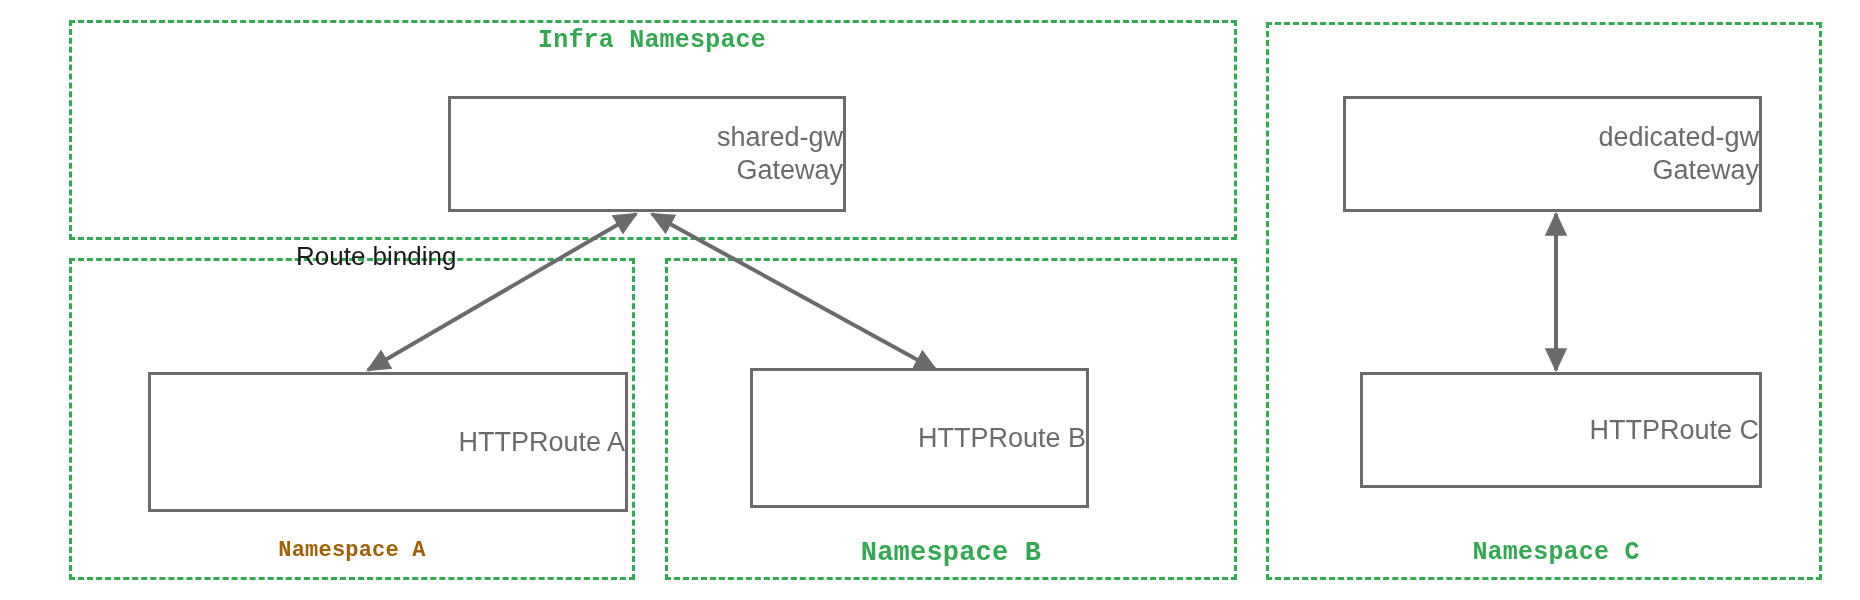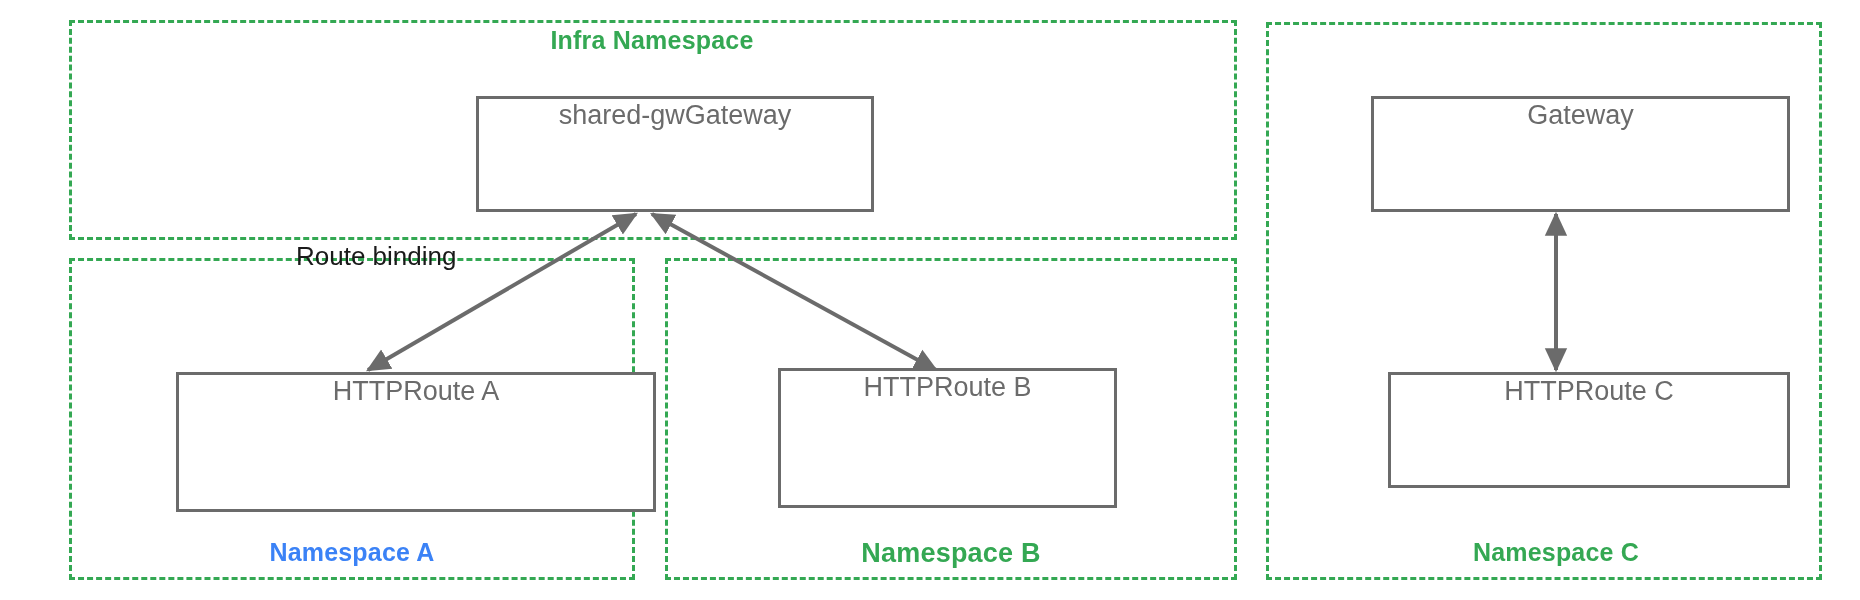--- a/index.html
+++ b/index.html
@@ -2,40 +2,40 @@
 <html><head>
 <meta charset="utf-8">
 <style>
   html,body{margin:0;padding:0;background:#ffffff;}
   body{width:1860px;height:600px;position:relative;overflow:hidden;
        font-family:"Liberation Sans","DejaVu Sans",sans-serif;}
   #canvas{position:absolute;inset:0;width:1860px;height:600px;}
 
   .ns-box{position:absolute;box-sizing:border-box;background:transparent;}
   .ns-title{position:absolute;font-weight:bold;white-space:nowrap;
-            letter-spacing:.2px;}
+            letter-spacing:.2px;font-family:Liberation Mono, monospace;}
   .node{position:absolute;box-sizing:border-box;background:#ffffff;
-        display:flex;flex-direction:row;align-items:flex-start;
-        justify-content:center;text-align:center;line-height:1.22;margin-left:28px;}
+        display:flex;flex-direction:column;align-items:flex-end;
+        justify-content:center;text-align:center;line-height:1.22;}
   .node span{display:block;white-space:nowrap;}
   .plain-label{position:absolute;white-space:nowrap;}
 
   svg.edges{position:absolute;left:0;top:0;width:1860px;height:600px;
             overflow:visible;pointer-events:none;}
 </style>
 </head>
 <body>
 
 <div id="canvas"></div>
 
 <div class="ns-box" id="ns-infra" style="left: 69px; top: 20px; width: 1168px; height: 220px; border: 3px dashed rgb(52, 168, 83);"></div>
 <div class="ns-title" id="t-infra" style="left: 652px; top: 26px; transform: translateX(-50%); color: rgb(52, 168, 83); font-size: 25px;">Infra Namespace</div>
 
 <div class="ns-box" id="ns-a" style="left: 69px; top: 258px; width: 566px; height: 322px; border: 3px dashed rgb(52, 168, 83);"></div>
-<div class="ns-title" id="t-a" style="left: 352px; top: 538px; transform: translateX(-50%); color: #3b82f6; font-size: 25px;">Namespace A</div>
+<div class="ns-title" id="t-a" style="left: 352px; top: 538px; transform: translateX(-50%); color: #a16207; font-size: 22px;">Namespace A</div>
 
 <div class="ns-box" id="ns-b" style="left: 665px; top: 258px; width: 572px; height: 322px; border: 3px dashed rgb(52, 168, 83);"></div>
 <div class="ns-title" id="t-b" style="left: 951px; top: 538px; transform: translateX(-50%); color: rgb(52, 168, 83); font-size: 27px;">Namespace B</div>
 
 <div class="ns-box" id="ns-c" style="left: 1266px; top: 22px; width: 556px; height: 558px; border: 3px dashed rgb(52, 168, 83);"></div>
 <div class="ns-title" id="t-c" style="left: 1556px; top: 538px; transform: translateX(-50%); color: rgb(52, 168, 83); font-size: 25px;">Namespace C</div>
 
 <svg class="edges" viewBox="0 0 1860 600" xmlns="http://www.w3.org/2000/svg">
   <defs>
     <marker id="arrowEnd" viewBox="0 0 12 12" refX="10.5" refY="6" markerWidth="6.2" markerHeight="6.2" orient="auto-start-reverse" markerUnits="strokeWidth">
@@ -50,20 +50,21 @@
       <line x1="652" y1="214" x2="936" y2="370" stroke="#6B6B6B" stroke-width="4" marker-end="url(#arrowEnd)" marker-start="url(#arrowStart)"></line>
       <line x1="1556" y1="214" x2="1556" y2="370" stroke="#6B6B6B" stroke-width="4" marker-end="url(#arrowEnd)" marker-start="url(#arrowStart)"></line>
     </g>
 </svg>
 
 <div class="node" id="n-shared-gw" style="left: 448px; top: 96px; width: 398px; height: 116px; border: 3.5px solid rgb(107, 107, 107); color: rgb(107, 107, 107); font-size: 27px;">
     <span>shared-gw</span>
     <span>Gateway</span>
   </div>
 <div class="node" id="n-dedicated-gw" style="left: 1343px; top: 96px; width: 419px; height: 116px; border: 3.5px solid rgb(107, 107, 107); color: rgb(107, 107, 107); font-size: 27px;">
+    <span>dedicated-gw</span>
     <span>Gateway</span>
   </div>
 <div class="node" id="n-httproute-a" style="left: 148px; top: 372px; width: 480px; height: 140px; border: 3.5px solid rgb(107, 107, 107); color: rgb(107, 107, 107); font-size: 27px;">
     <span>HTTPRoute A</span>
   </div>
 <div class="node" id="n-httproute-b" style="left: 750px; top: 368px; width: 339px; height: 140px; border: 3.5px solid rgb(107, 107, 107); color: rgb(107, 107, 107); font-size: 27px;">
     <span>HTTPRoute B</span>
   </div>
 <div class="node" id="n-httproute-c" style="left: 1360px; top: 372px; width: 402px; height: 116px; border: 3.5px solid rgb(107, 107, 107); color: rgb(107, 107, 107); font-size: 27px;">
     <span>HTTPRoute C</span>

